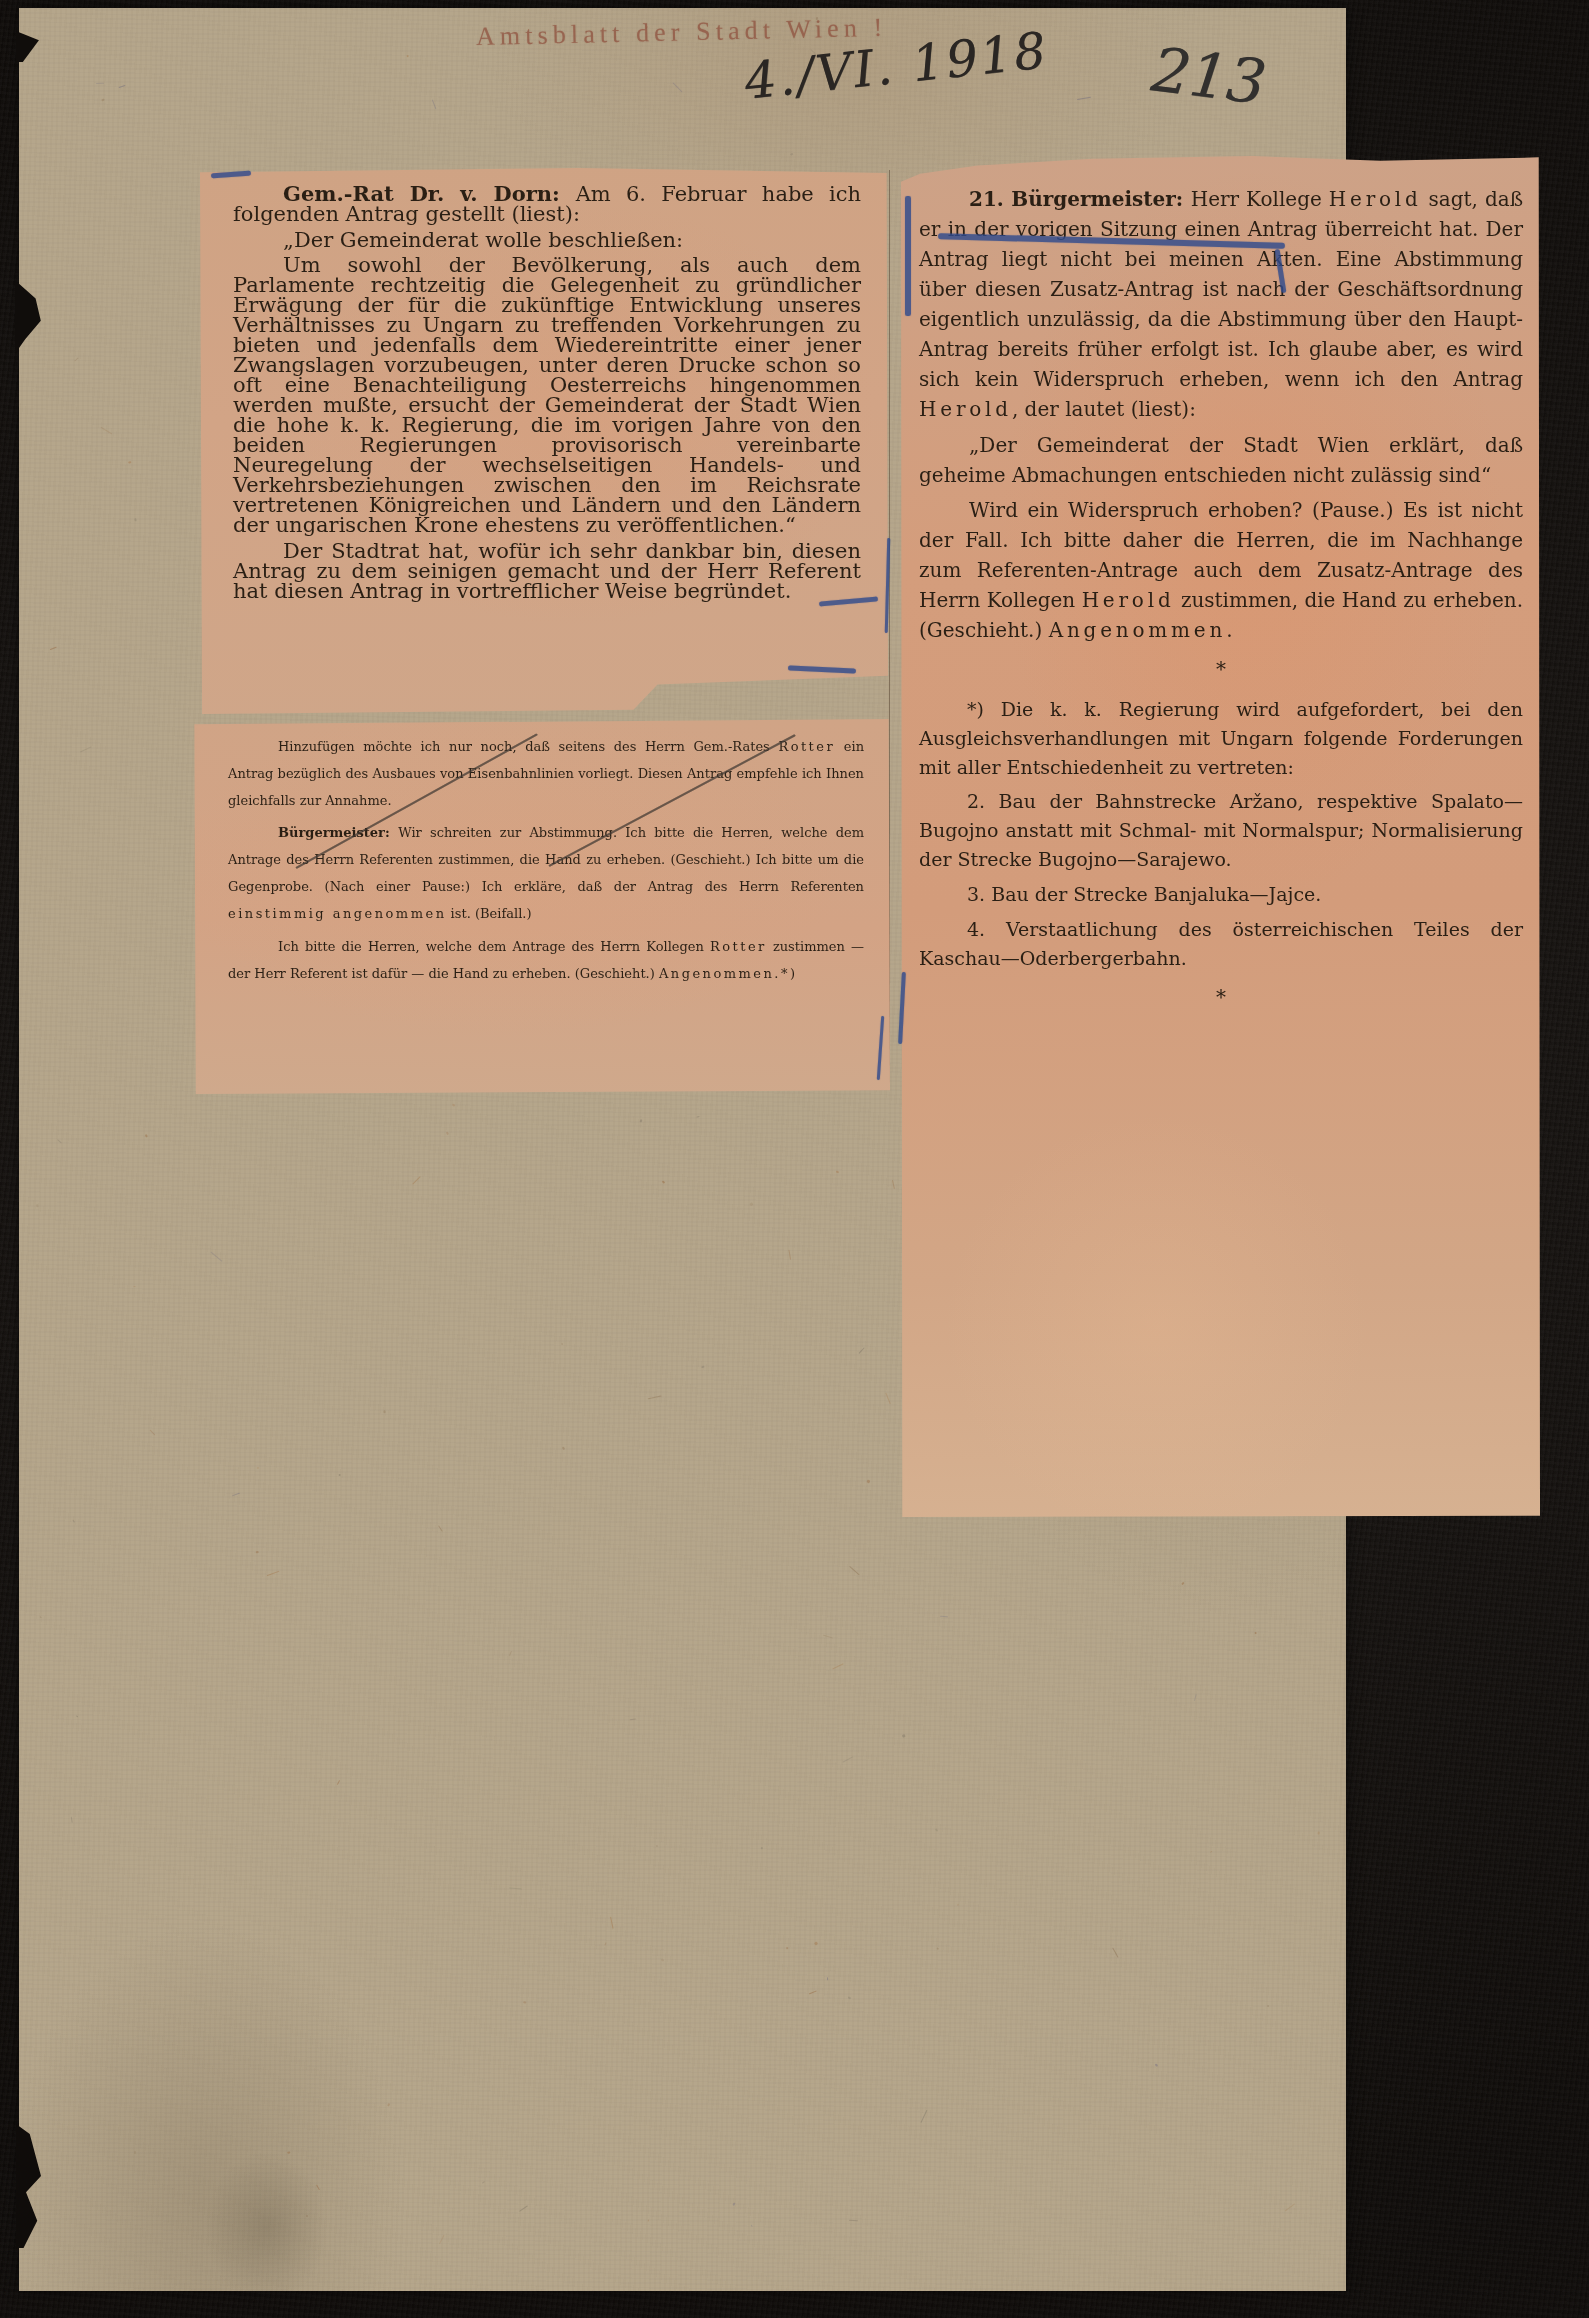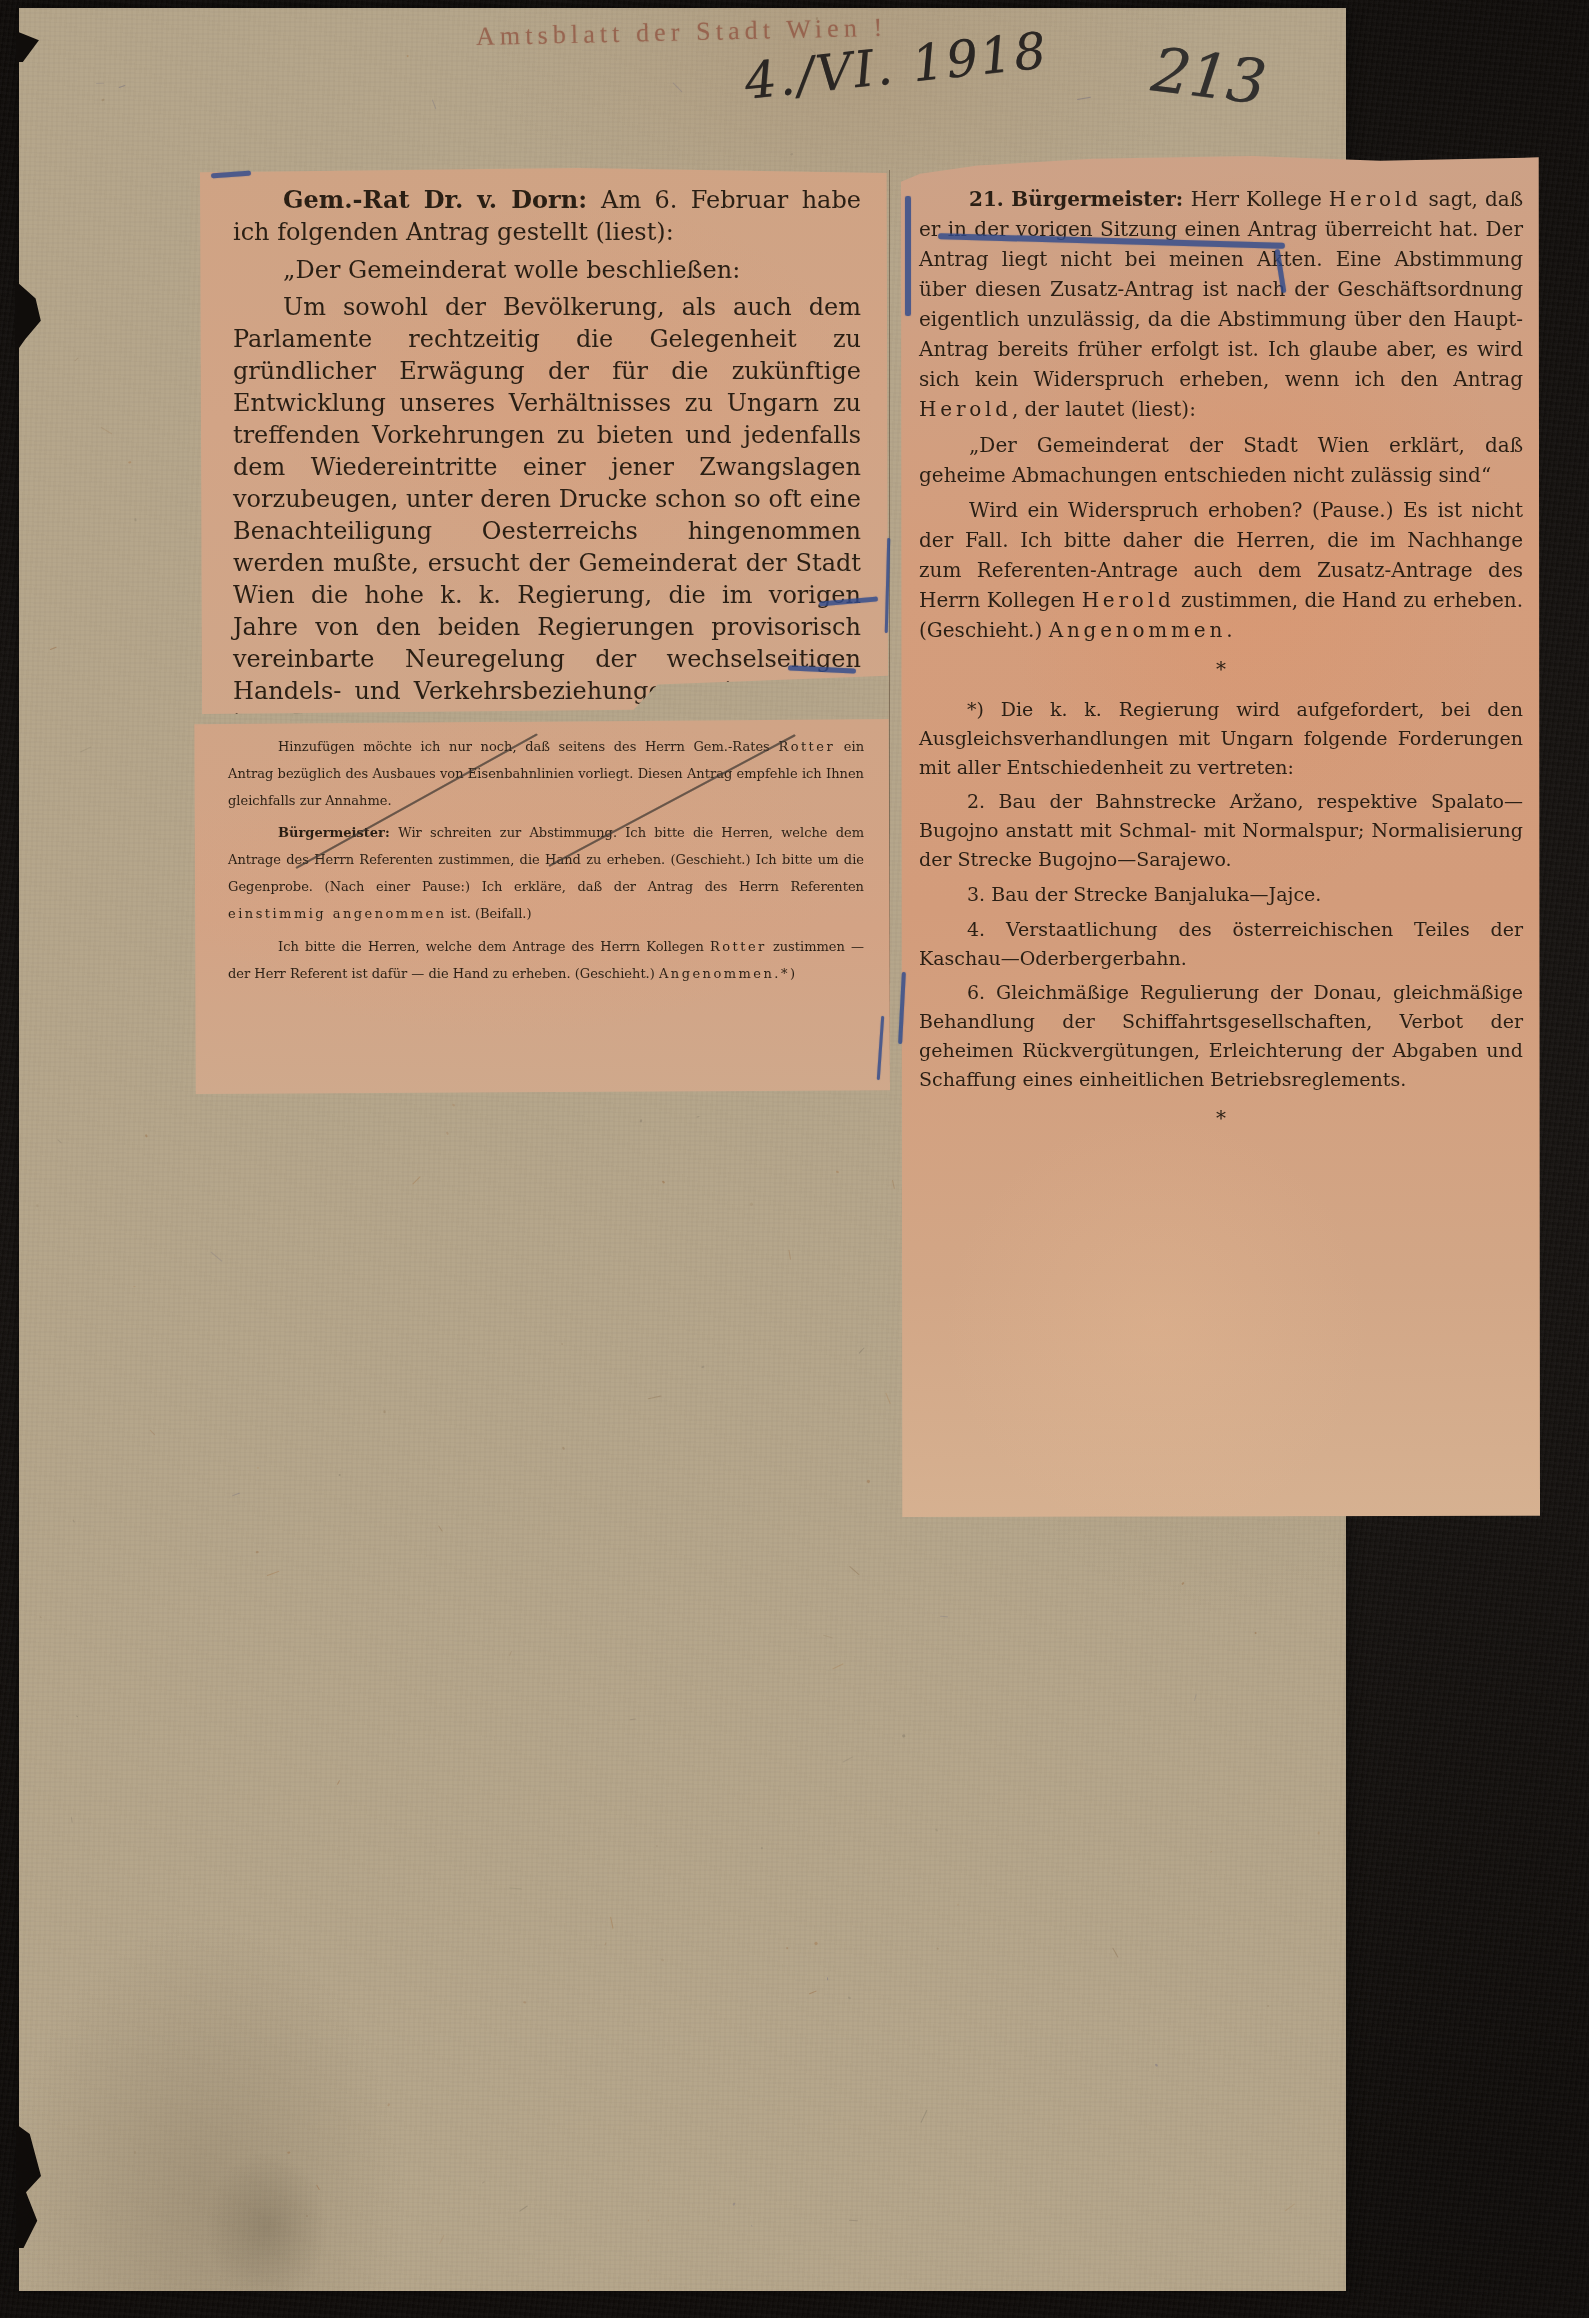--- a/index.html
+++ b/index.html
@@ -53,21 +53,21 @@
   .clip p:last-child{margin-bottom:0;}
   .seg-bold{font-weight:bold;}
   .seg-sperr{letter-spacing:0.19em;}
   .p-indent{text-indent:50px;}
   .p-plain{text-indent:0;}
   .p-center{text-align:center;text-indent:0;margin:9px 0 10.2px 0 !important;}
   .p-hang{padding-left:160px;text-indent:-160px;}
   .p-fn{margin-left:120px;text-indent:48px;font-size:19px;line-height:29px;}
   #clip-left-top{
     left:200px;top:168px;width:688px;height:546px;
-    font-size:24px;line-height:32px;
+    font-size:21px;line-height:20px;
     padding:16px 27px 10.2px 33px;box-sizing:border-box;
     background:
       radial-gradient(ellipse 397px 284px at 55% 45%, rgba(220,150,110,0.25), transparent 75%),
       linear-gradient(178deg,#cfa384 0%,#d2a486 45%,#cfa689 100%);
     clip-path:polygon(0% 0.8%,55% 0%,99.8% 0.9%,100% 93%,66.5% 94.6%,63% 99.2%,0.3% 100%);
   }
   #clip-left-bottom{
     left:193px;top:719px;width:697px;height:375px;
     font-size:13px;line-height:27px;
     padding:13.6px 26px 6.8px 35px;box-sizing:border-box;
@@ -297,21 +297,20 @@
 
   <div id="clip-right" class="clip">
       <p class="p-indent"><span class="seg-bold">21. Bürgermeister: </span><span>Herr Kollege </span><span class="seg-sperr">Herold</span><span> sagt, daß er in der vorigen Sitzung einen Antrag überreicht hat. Der Antrag liegt nicht bei meinen Akten. Eine Abstimmung über diesen Zusatz-Antrag ist nach der Geschäftsordnung eigentlich unzulässig, da die Abstimmung über den Haupt-Antrag bereits früher erfolgt ist. Ich glaube aber, es wird sich kein Widerspruch erheben, wenn ich den Antrag </span><span class="seg-sperr">Herold</span><span>, der lautet (liest):</span></p>
       <p class="p-indent"><span>„Der Gemeinderat der Stadt Wien erklärt, daß geheime Abmachungen entschieden nicht zulässig sind“</span></p>
       <p class="p-indent"><span>Wird ein Widerspruch erhoben? (Pause.) Es ist nicht der Fall. Ich bitte daher die Herren, die im Nachhange zum Referenten-Antrage auch dem Zusatz-Antrage des Herrn Kollegen </span><span class="seg-sperr">Herold</span><span> zustimmen, die Hand zu erheben. (Geschieht.) </span><span class="seg-sperr">Angenommen.</span></p>
       <p class="p-center"><span>*</span></p>
       <p class="p-fn"><span>*) Die k. k. Regierung wird aufgefordert, bei den Ausgleichsverhandlungen mit Ungarn folgende Forderungen mit aller Entschiedenheit zu vertreten:</span></p>
       <p class="p-fn"><span>2. Bau der Bahnstrecke Aržano, respektive Spalato—Bugojno anstatt mit Schmal- mit Normalspur; Normalisierung der Strecke Bugojno—Sarajewo.</span></p>
       <p class="p-fn"><span>3. Bau der Strecke Banjaluka—Jajce.</span></p>
       <p class="p-fn"><span>4. Verstaatlichung des österreichischen Teiles der Kaschau—Oderbergerbahn.</span></p>
-      <p class="p-fn"><span>6. Gleichmäßige Regulierung der Donau, gleichmäßige Behandlung der Schiffahrtsgesellschaften, Verbot der geheimen Rückvergütungen, Erleichterung der Abgaben und Schaffung eines einheitlichen Betriebsreglements.</span></p>
       <p class="p-center"><span>*</span></p>
     </div>
 
   <div class="blue-ink" style="left:211px;top:172px;width:40px;height:5.1px;transform:rotate(-4deg);"></div>
   <div class="blue-ink" style="left:819px;top:599px;width:59px;height:5.1px;transform:rotate(-5deg);"></div>
   <div class="blue-ink" style="left:886px;top:538px;width:3.4px;height:95px;transform:rotate(1.5deg);"></div>
   <div class="blue-ink" style="left:788px;top:667px;width:68px;height:4.5px;transform:rotate(2.5deg);"></div>
   <div class="blue-ink" style="left:879px;top:1016px;width:3.4px;height:64px;transform:rotate(4deg);"></div>
   <div class="blue-ink" style="left:938px;top:238px;width:347px;height:6.2px;transform:rotate(1.6deg);border-radius:4.5px;"></div>
   <div class="blue-ink" style="left:1278px;top:249px;width:5.1px;height:44px;transform:rotate(-9deg);"></div>

